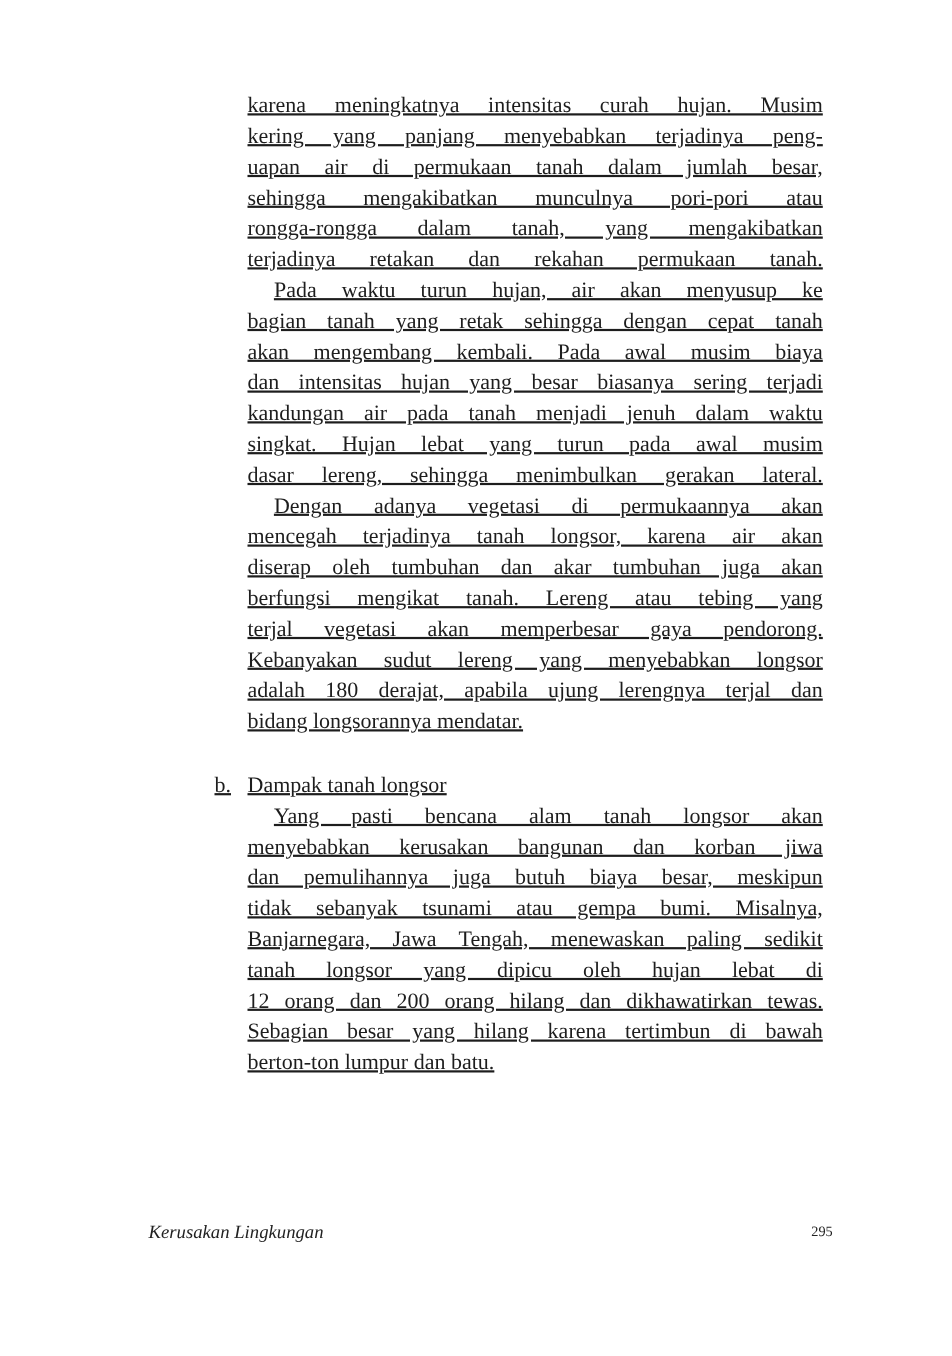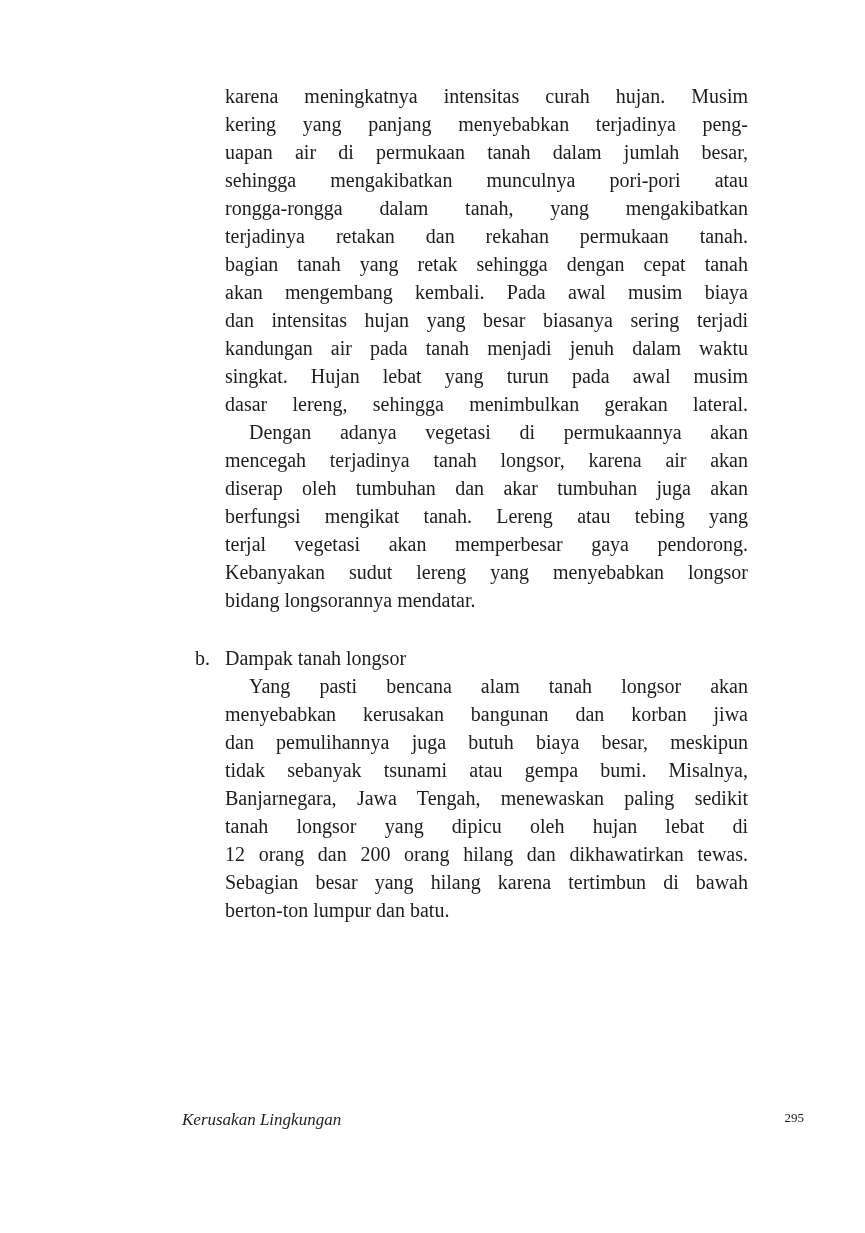--- a/index.html
+++ b/index.html
@@ -16,20 +16,21 @@
     font-family: "Liberation Serif", "DejaVu Serif", serif;
     color: #1d1d1d;
   }
   .text-block {
     position: absolute;
     left: 225px;
     top: 82px;
     width: 523px;
     font-size: 20px;
     line-height: 28px;
+    text-decoration: underline;
   }
   .line {
     text-align: justify;
     text-align-last: justify;
     white-space: normal;
   }
   .line.flush {
     text-align-last: left;
   }
   .line.indent {
@@ -45,22 +46,21 @@
     width: 30px;
     flex: 0 0 30px;
   }
   .page-footer {
     position: absolute;
     left: 135px;
     top: 1110px;
     width: 622px;
     display: flex;
     justify-content: space-between;
-    align-items: flex-start;
-    margin-left: 47px;
+    align-items: center;
   }
   .footer-title {
     font-style: italic;
     font-size: 17px;
     color: #222222;
   }
   .page-number {
     font-size: 13px;
     color: #222222;
   }
@@ -73,34 +73,36 @@
   <div class="text-block">
       <div>
         <div class="line">karena meningkatnya intensitas curah hujan. Musim</div>
         <div class="line">kering yang panjang menyebabkan terjadinya peng-</div>
         <div class="line">uapan air di permukaan tanah dalam jumlah besar,</div>
         <div class="line">sehingga mengakibatkan munculnya pori-pori atau</div>
         <div class="line">rongga-rongga dalam tanah, yang mengakibatkan</div>
         <div class="line">terjadinya retakan dan rekahan permukaan tanah.</div>
       </div>
       <div>
+        <div class="line indent">Pada waktu turun hujan, air akan menyusup ke</div>
         <div class="line">bagian tanah yang retak sehingga dengan cepat tanah</div>
         <div class="line">akan mengembang kembali. Pada awal musim biaya</div>
         <div class="line">dan intensitas hujan yang besar biasanya sering terjadi</div>
         <div class="line">kandungan air pada tanah menjadi jenuh dalam waktu</div>
         <div class="line">singkat. Hujan lebat yang turun pada awal musim</div>
         <div class="line">dasar lereng, sehingga menimbulkan gerakan lateral.</div>
       </div>
       <div>
         <div class="line indent">Dengan adanya vegetasi di permukaannya akan</div>
         <div class="line">mencegah terjadinya tanah longsor, karena air akan</div>
         <div class="line">diserap oleh tumbuhan dan akar tumbuhan juga akan</div>
         <div class="line">berfungsi mengikat tanah. Lereng atau tebing yang</div>
         <div class="line">terjal vegetasi akan memperbesar gaya pendorong.</div>
         <div class="line">Kebanyakan sudut lereng yang menyebabkan longsor</div>
+        <div class="line">adalah 180 derajat, apabila ujung lerengnya terjal dan</div>
         <div class="line flush">bidang longsorannya mendatar.</div>
       </div>
       <div class="heading">
         <span class="marker">b.</span>
         <span>Dampak tanah longsor</span>
       </div>
       <div>
         <div class="line indent">Yang pasti bencana alam tanah longsor akan</div>
         <div class="line">menyebabkan kerusakan bangunan dan korban jiwa</div>
         <div class="line">dan pemulihannya juga butuh biaya besar, meskipun</div>

